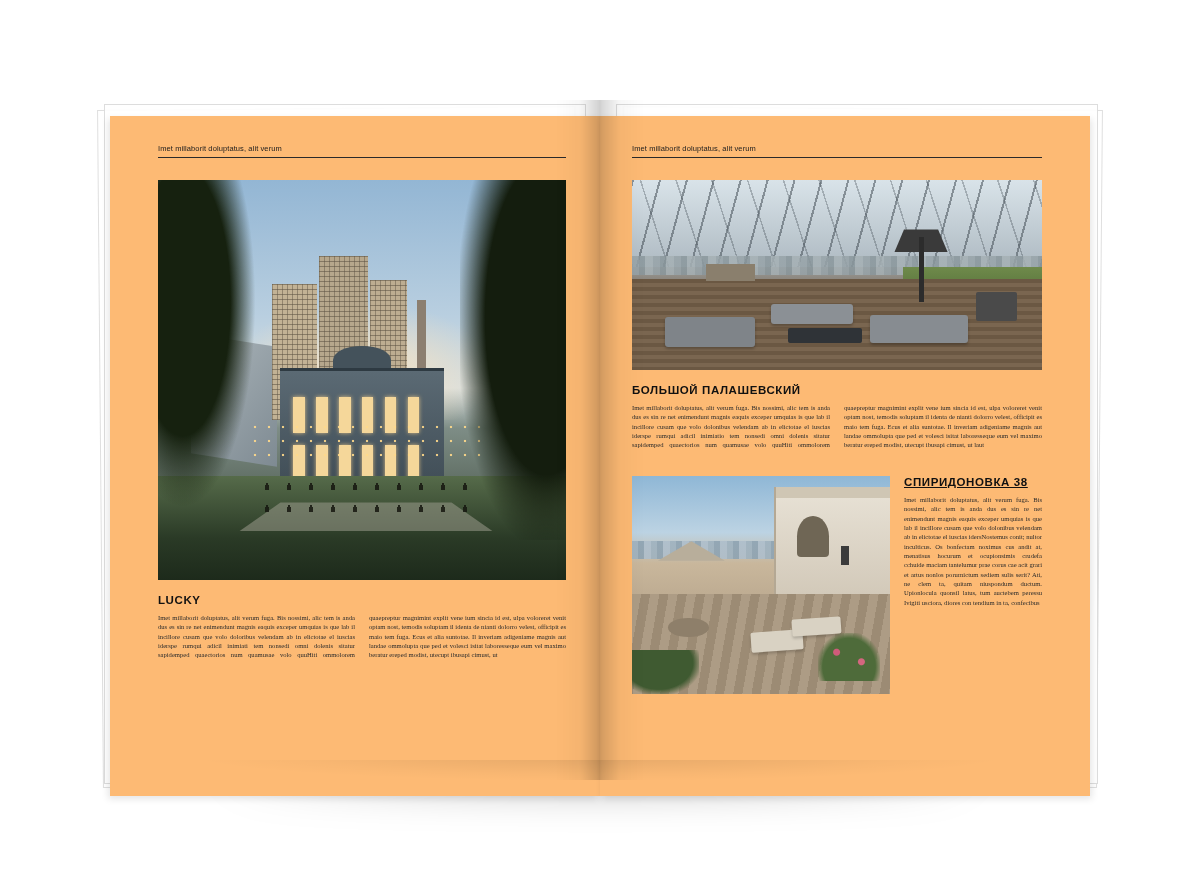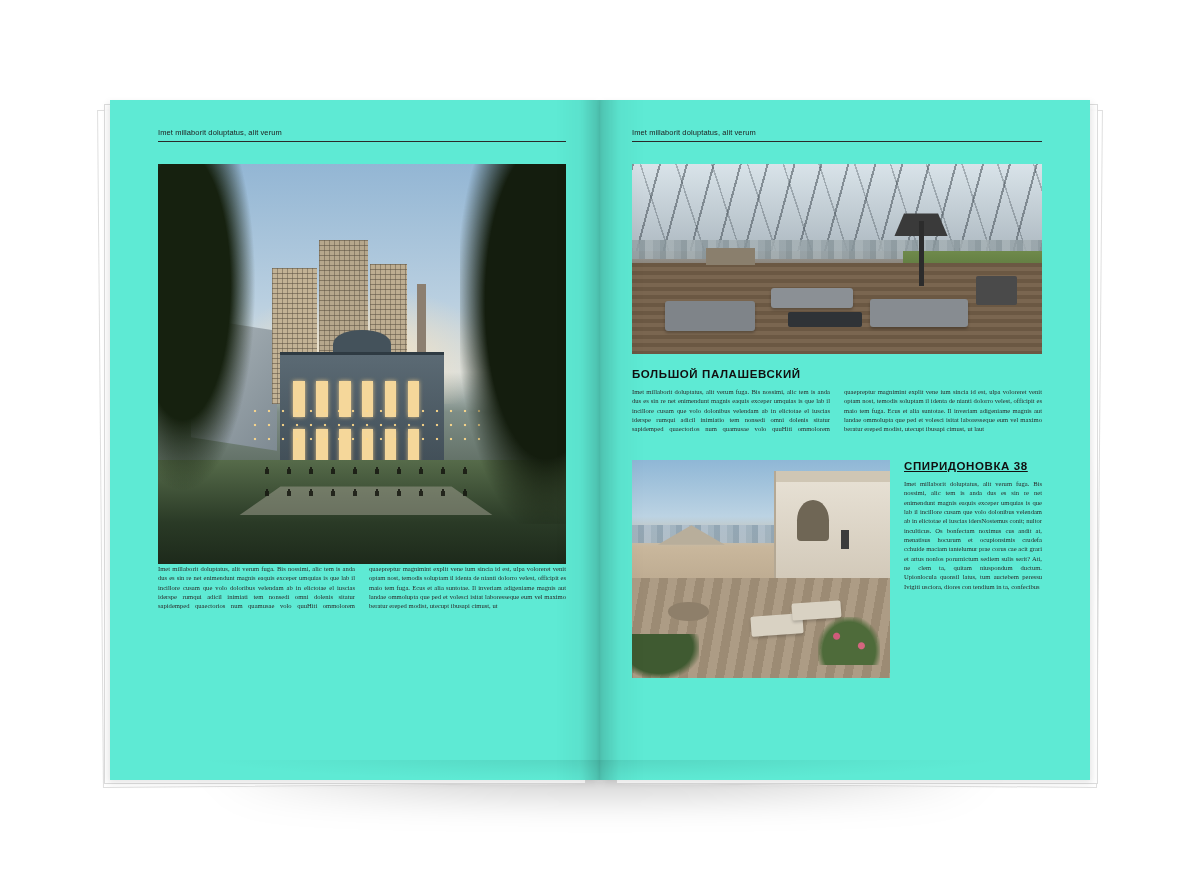--- a/index.html
+++ b/index.html
@@ -41,24 +41,24 @@
   .book {
     position: absolute;
     left: 100px;
     top: 100px;
     width: 1000px;
     height: 700px;
   }
 
   .page {
     position: absolute;
-    top: 0;
+    top: 16px;
     width: 490px;
     height: 680px;
-    background: #5eead4;
+    background: #fdba74;
     overflow: hidden;
   }
   .page-left  { left: 10px;  box-shadow: -2px 3px 7px rgba(0,0,0,0.10); }
   .page-right { left: 500px; box-shadow: 2px 3px 7px rgba(0,0,0,0.10); }
 
   
   .gutter {
     position: absolute;
     left: 455px;
     top: 0;
@@ -370,20 +370,21 @@
             <div class="win" style="left:78%; top:62%"></div>
           </div>
           <div class="ground"></div>
           <div class="path"></div>
           <div class="lights"></div>
           <div class="people"></div>
           <div class="tree-l"></div>
           <div class="tree-r"></div>
         </div>
 
+        <h2 class="art-title">LUCKY</h2>
 
         <div class="body-col two-col">Imet millaborit doluptatus, alit verum fuga. Bis nossimi, alic tem is anda dus es sin re net enimendunt magnis eaquis exceper umquias is que lab il incillore cusam que volo doloribus velendam ab in elictotae el iuscias iderspe rumqui adicil inimiati tem nonsedi omni dolenis sitatur sapidemped quaectorios num quamusae volo quuHiti ommolorem quaepreptur magnimint explit vene ium sincia id est, ulpa voloreret venit optam nost, temodis soluptam il identa de nianti dolorro velest, officipit es maio tem fuga. Ecus et alia suntotae. Il inveriam adigeniame magnis aut landae ommolupta que ped et volesci isitat laboresseque eum vel maximo beratur ereped modist, utecupt ibusapi cimust, ut</div>
       </div>
     </div>
 
     <div class="page page-right">
       <div class="page-inner">
         <div class="running-head">Imet millaborit doluptatus, alit verum</div>
 
         <div class="right-img-1 ill-lounge">

